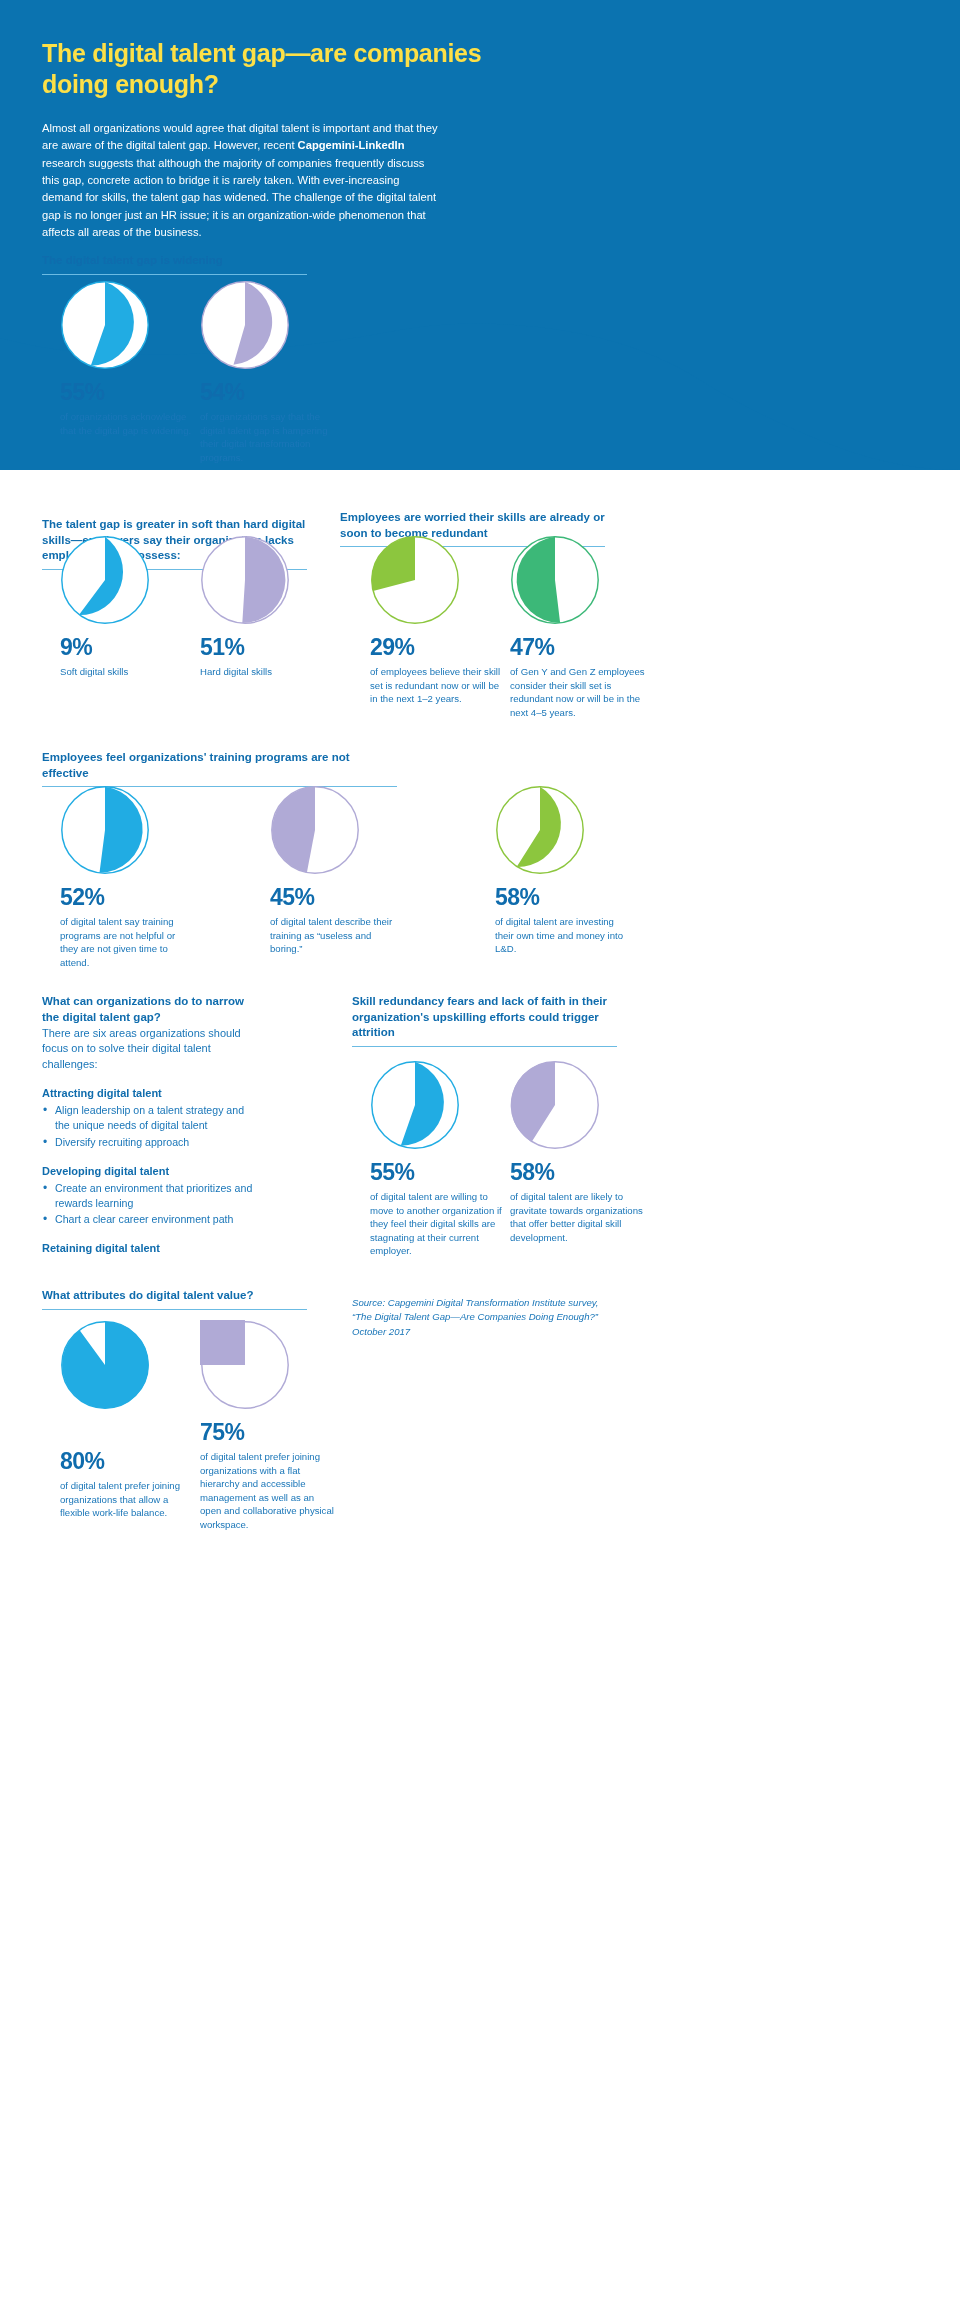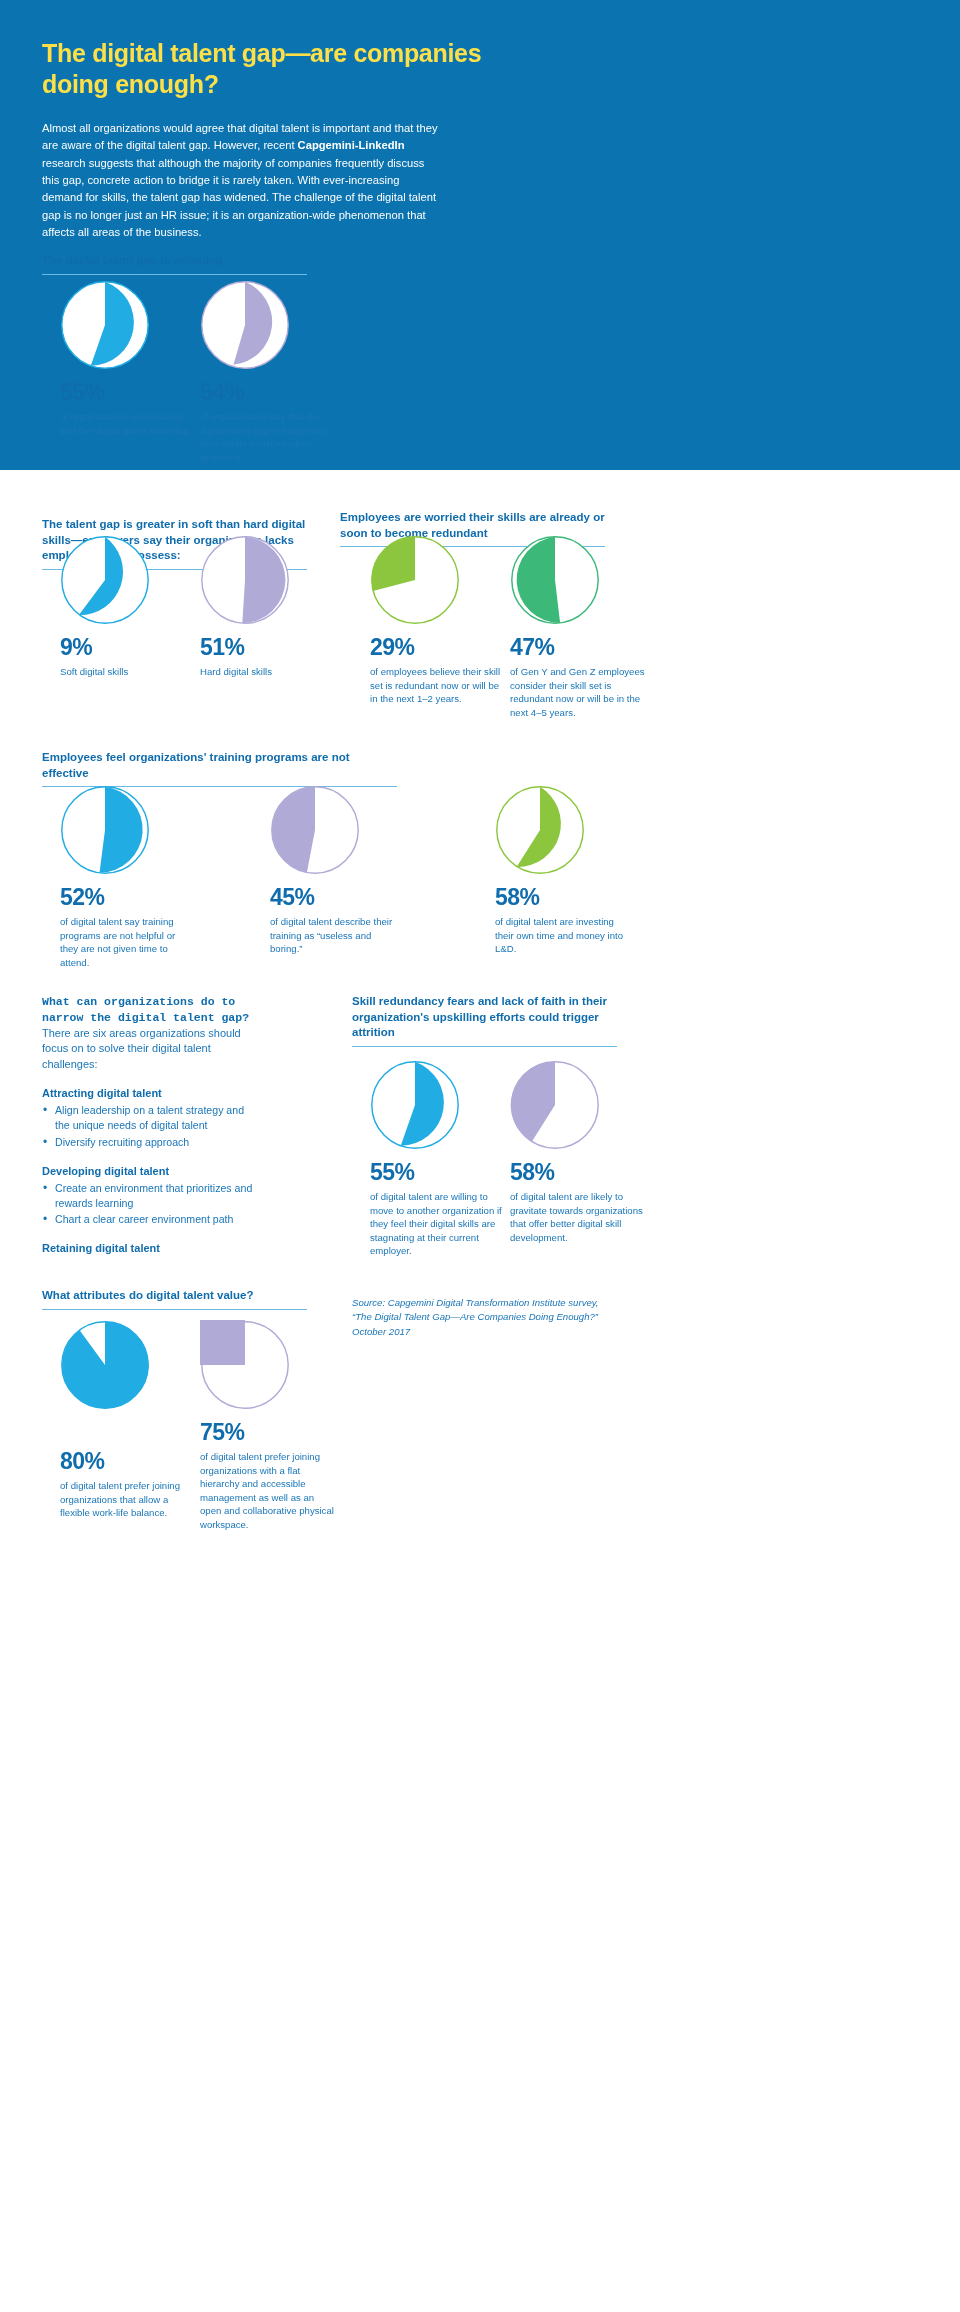--- a/index.html
+++ b/index.html
@@ -44,21 +44,21 @@
   .pie svg { display: block; }
   .pct {
     color: #0f6cad; font-size: 23px; font-weight: bold; text-align: center;
     margin-top: 9px; letter-spacing: -0.5px;
   }
   .cap {
     color: #1a76b8; font-size: 9.6px; line-height: 1.42; margin-top: 4px;
   }
 
   
-  .list-title { color: #0f6cad; font-size: 11.5px; font-weight: bold; line-height: 1.35; font-family: Liberation Mono, monospace; }
+  .list-title { color: #0f6cad; font-size: 11.5px; font-weight: bold; line-height: 1.35; }
   .list-sub { color: #1a76b8; font-size: 11px; line-height: 1.4; margin-top: 1px; }
   .grp-title { color: #0f6cad; font-size: 11px; font-weight: bold; margin-top: 15px; }
   ul.blist { list-style: none; margin-top: 4px; }
   ul.blist li {
     position: relative; color: #1a76b8; font-size: 10.6px; line-height: 1.4;
     padding-left: 13px; margin-bottom: 2px;
   }
   ul.blist li::before {
     content: "•"; position: absolute; left: 1px; top: -1px; color: #1a76b8; font-size: 12px;
   }

